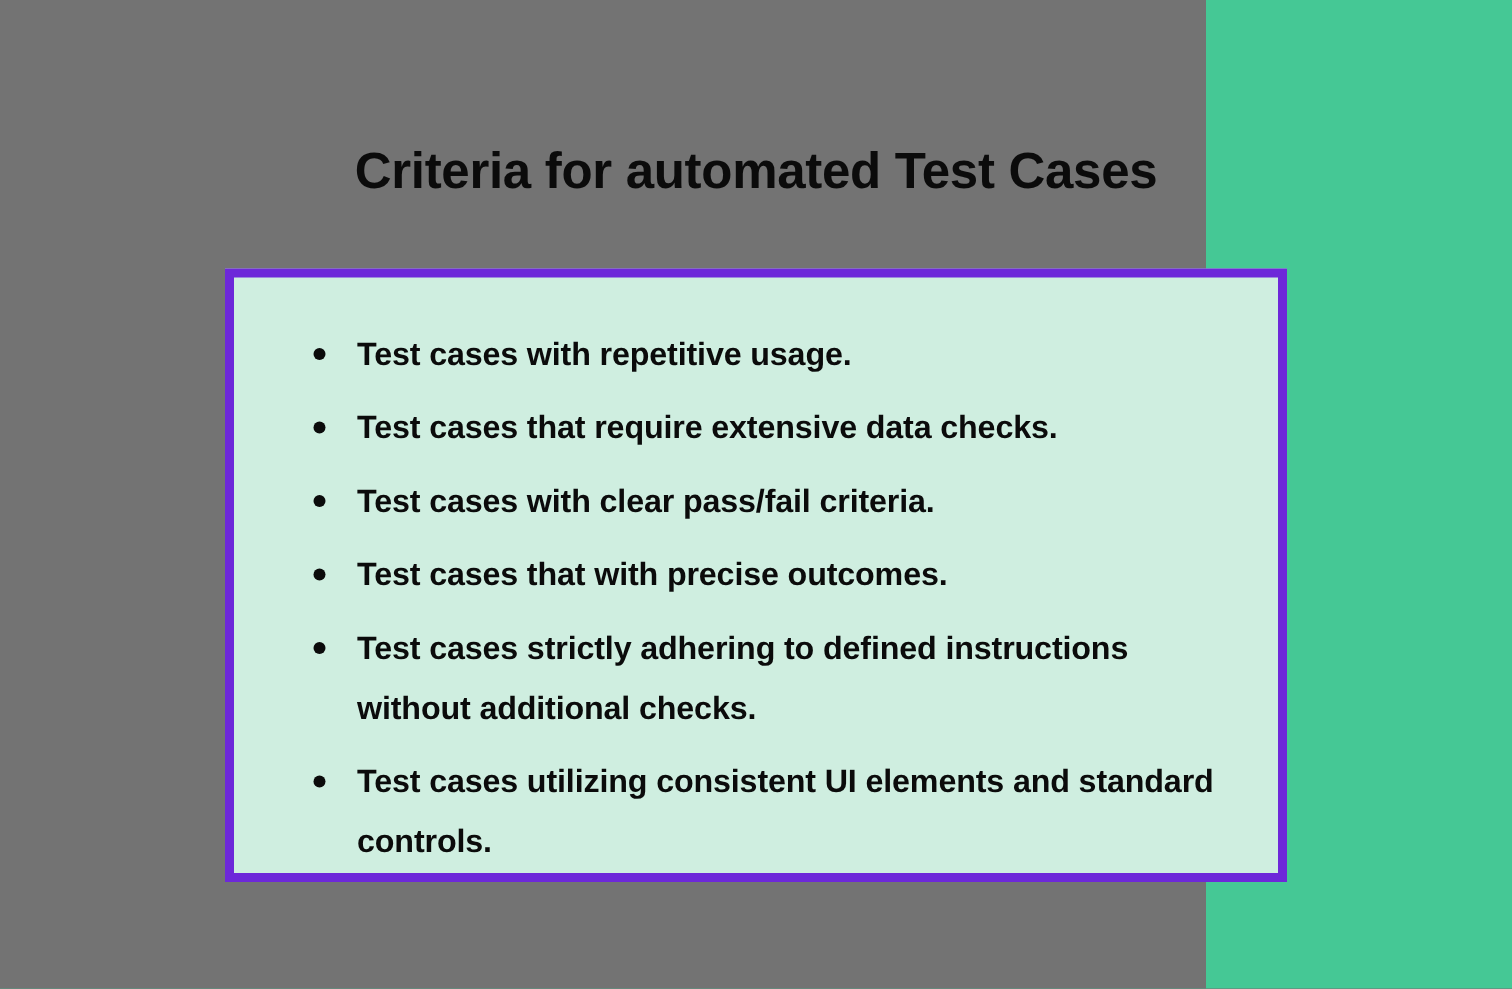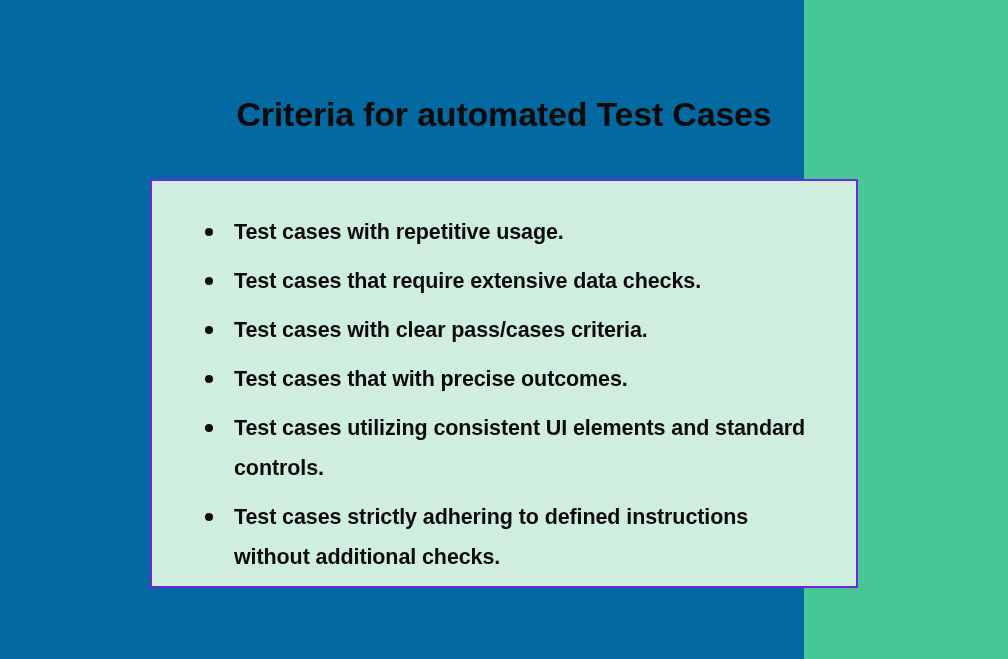--- a/index.html
+++ b/index.html
@@ -11,21 +11,21 @@
     width: 1008px;
     height: 659px;
     background: #45c895;
     font-family: "Liberation Sans", sans-serif;
     overflow: hidden;
   }
   .slide {
     position: relative;
     width: 804px;
     height: 659px;
-    background: #0369a1;
+    background: #737373;
     box-sizing: border-box;
   }
   .slide-title {
     position: absolute;
     top: 69px;
     left: 0;
     width: 1008px;
     text-align: center;
     font-size: 34px;
     font-weight: bold;
@@ -34,21 +34,21 @@
     line-height: 44px;
     white-space: nowrap;
   }
   .criteria-card {
     position: absolute;
     left: 150px;
     top: 179px;
     width: 708px;
     height: 409px;
     background: #cfeee0;
-    border: 2px solid #6d28d9;
+    border: 6px solid #6d28d9;
     box-sizing: border-box;
   }
   .criteria-list {
     list-style: none;
     margin: 0;
     padding: 31px 40px 0 50px;
   }
   .criteria-item {
     position: relative;
     padding-left: 32px;
@@ -91,34 +91,34 @@
         <span class="item-text">Test cases with repetitive usage.</span>
       </li>
 
       <li class="criteria-item">
         <span class="bullet-dot"></span>
         <span class="item-text">Test cases that require extensive data checks.</span>
       </li>
 
       <li class="criteria-item">
         <span class="bullet-dot"></span>
-        <span class="item-text">Test cases with clear pass/cases criteria.</span>
+        <span class="item-text">Test cases with clear pass/fail criteria.</span>
       </li>
 
       <li class="criteria-item">
         <span class="bullet-dot"></span>
         <span class="item-text">Test cases that with precise outcomes.</span>
       </li>
 
       <li class="criteria-item">
         <span class="bullet-dot"></span>
-        <span class="item-text">Test cases utilizing consistent UI elements and standard controls.</span>
+        <span class="item-text">Test cases strictly adhering to defined instructions without additional checks.</span>
       </li>
 
       <li class="criteria-item">
         <span class="bullet-dot"></span>
-        <span class="item-text">Test cases strictly adhering to defined instructions without additional checks.</span>
+        <span class="item-text">Test cases utilizing consistent UI elements and standard controls.</span>
       </li>
 
     </ul>
   </div>
 
 </div>
 
 </body></html>

